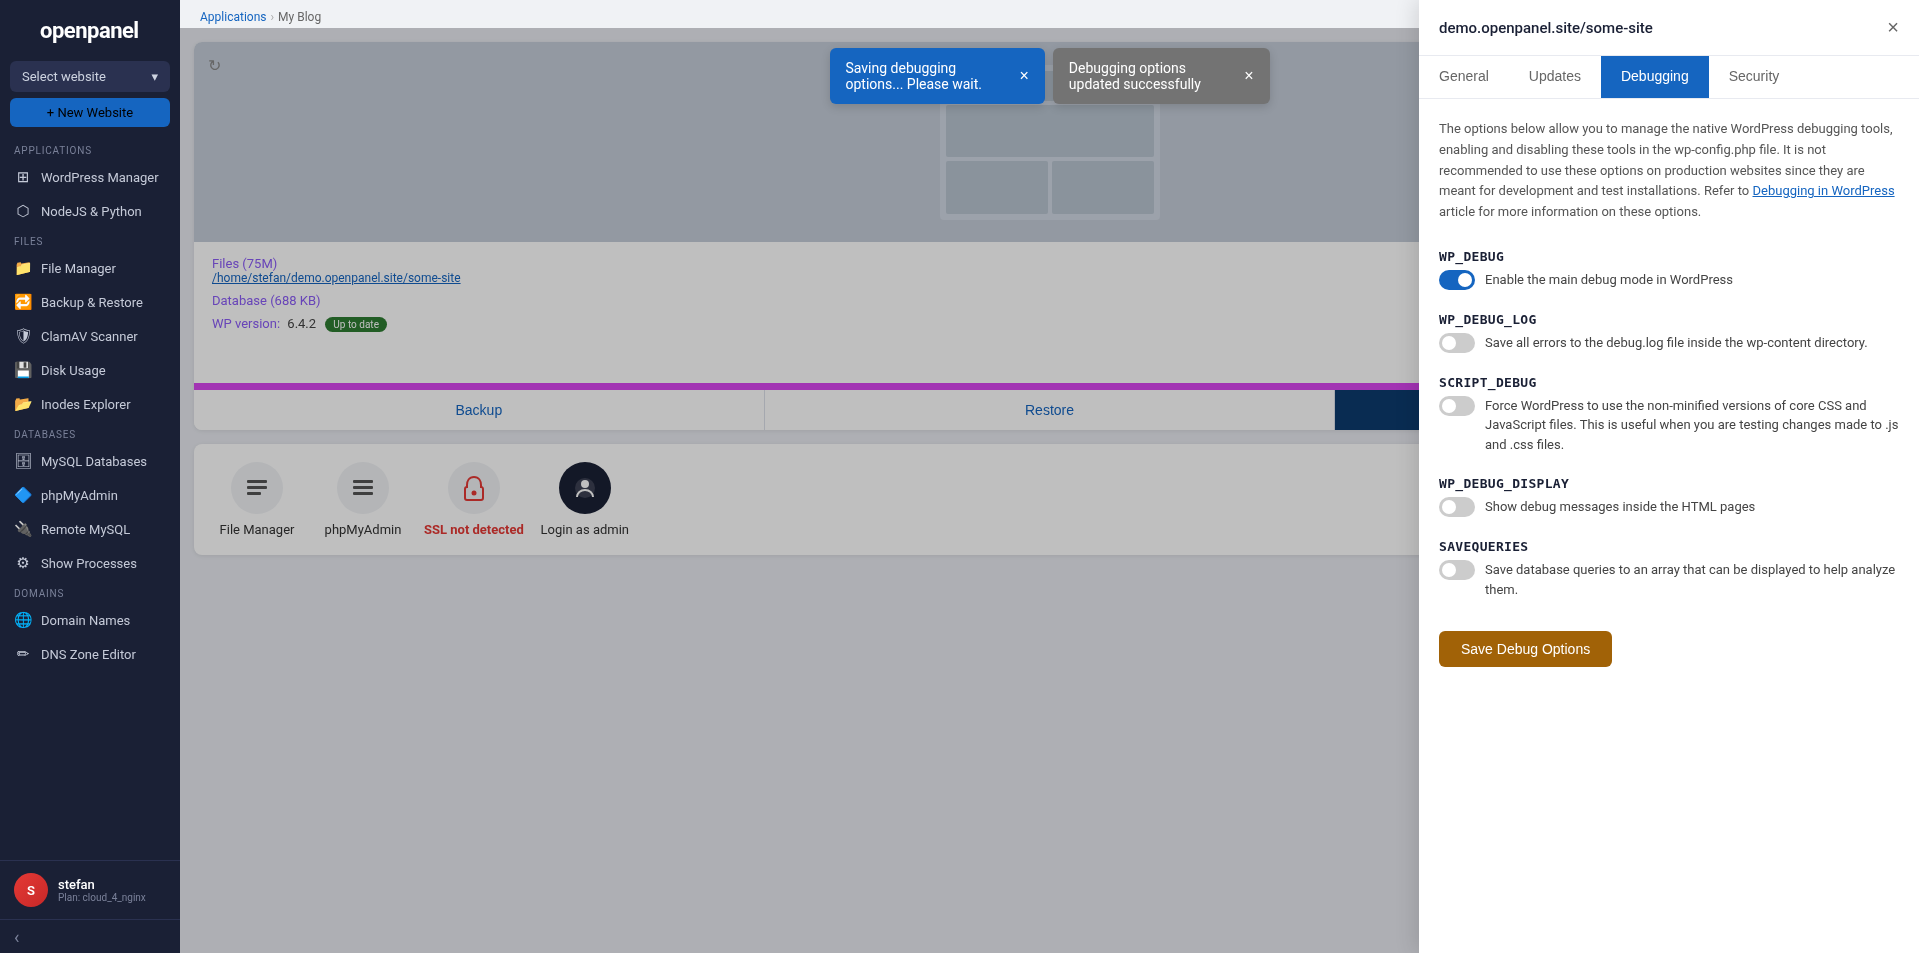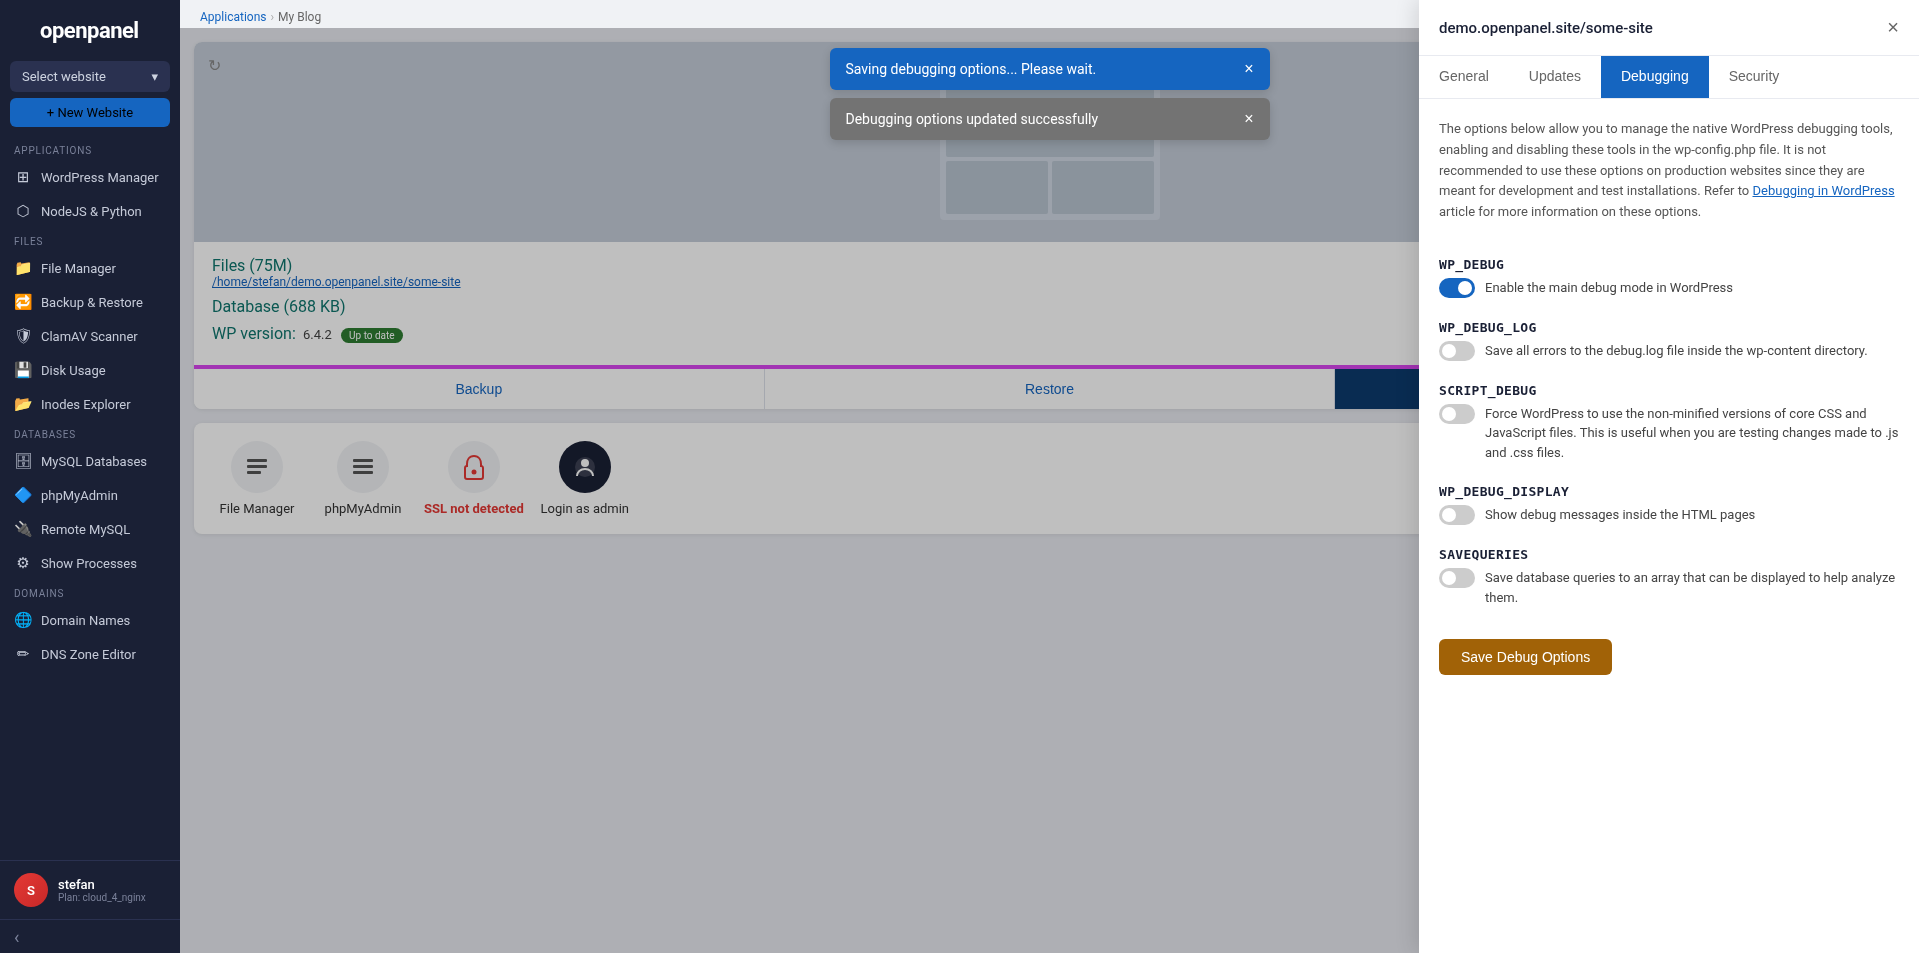--- a/index.html
+++ b/index.html
@@ -180,36 +180,37 @@
     .website-info {
       padding: 14px 18px;
     }
     .website-info-row {
       display: flex;
       gap: 30px;
       margin-bottom: 8px;
       font-size: 13px;
       color: #444;
     }
-    .info-label { color: #0f766e; font-size: 16px; }
+    .info-label { color: #8b5cf6; font-size: 13px; }
     .info-path { font-size: 12px; color: #1565c0; text-decoration: underline; }
     .wp-version-badge {
       display: inline-block;
       background: #2e7d32;
       color: #fff;
       font-size: 10px;
       padding: 2px 8px;
       border-radius: 10px;
       margin-left: 6px;
     }
 
     
     .tab-bar {
       display: flex;
-      border-top: 4px solid #d946ef;
+      border-top: 7px solid #d946ef;
+      margin-top: 29px;
     }
     .tab-btn {
       flex: 1;
       padding: 12px;
       text-align: center;
       font-size: 14px;
       color: #1565c0;
       background: #fff;
       border: none;
       border-right: 1px solid #dde1ea;
@@ -251,21 +252,21 @@
     .quick-link-icon.dark { background: #1a2035; color: #fff; }
     .ssl-label { color: #e53935; font-weight: 700; }
 
     
     .toast-container {
       position: absolute;
       top: 20px;
       left: 50%;
       transform: translateX(-50%);
       display: flex;
-      flex-direction: column;
+      flex-direction: row;
       gap: 8px;
       z-index: 100;
       width: 440px;
     }
     .toast {
       border-radius: 6px;
       padding: 12px 16px;
       font-size: 14px;
       display: flex;
       align-items: center;
@@ -320,21 +321,21 @@
     }
     .panel-body {
       flex: 1;
       overflow-y: auto;
       padding: 20px;
     }
     .panel-description {
       font-size: 13px;
       color: #555;
       line-height: 1.6;
-      margin-bottom: 34px;
+      margin-bottom: 26px;
     }
     .panel-description a { color: #1565c0; text-decoration: underline; }
     .debug-option {
       margin-bottom: 22px;
     }
     .debug-option-name {
       font-size: 13px;
       font-weight: 600;
       color: #1a2035;
       margin-bottom: 6px;

